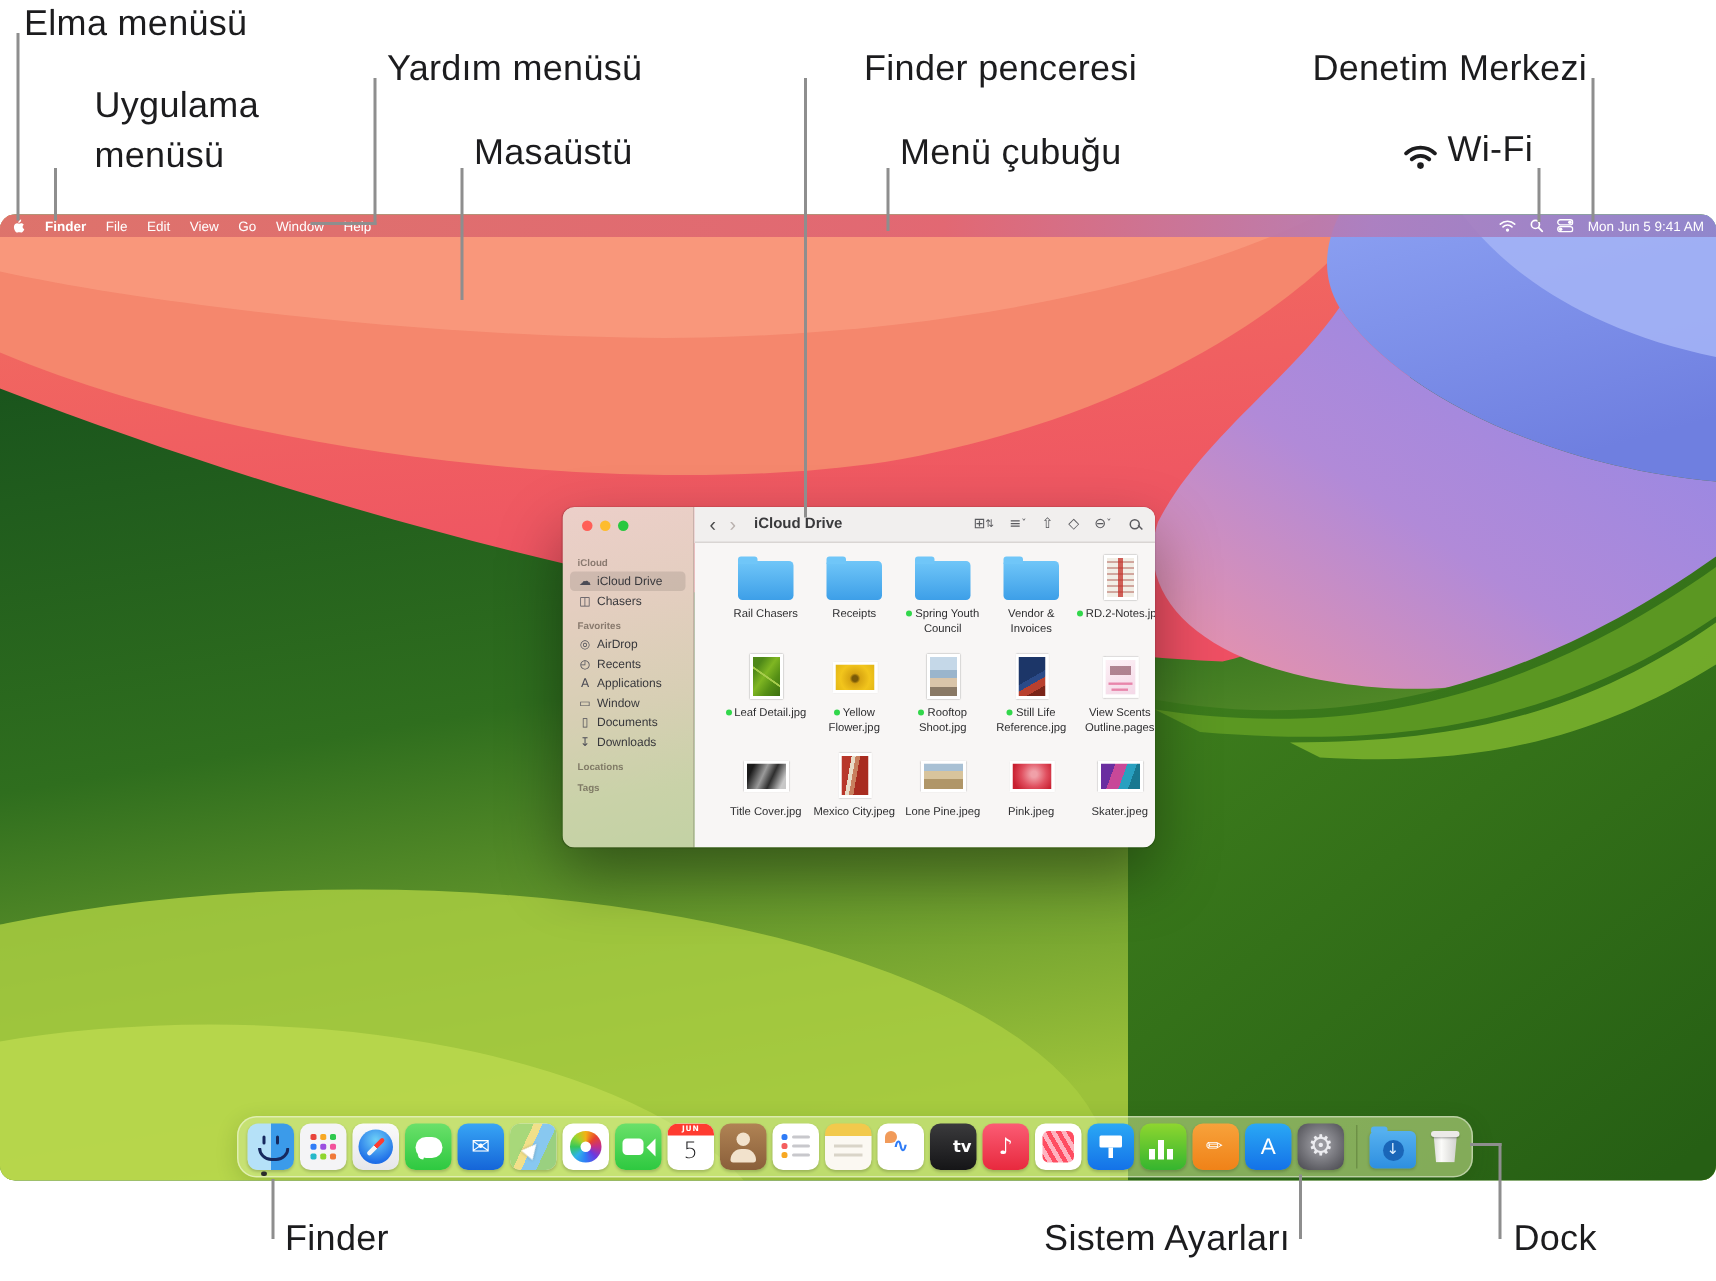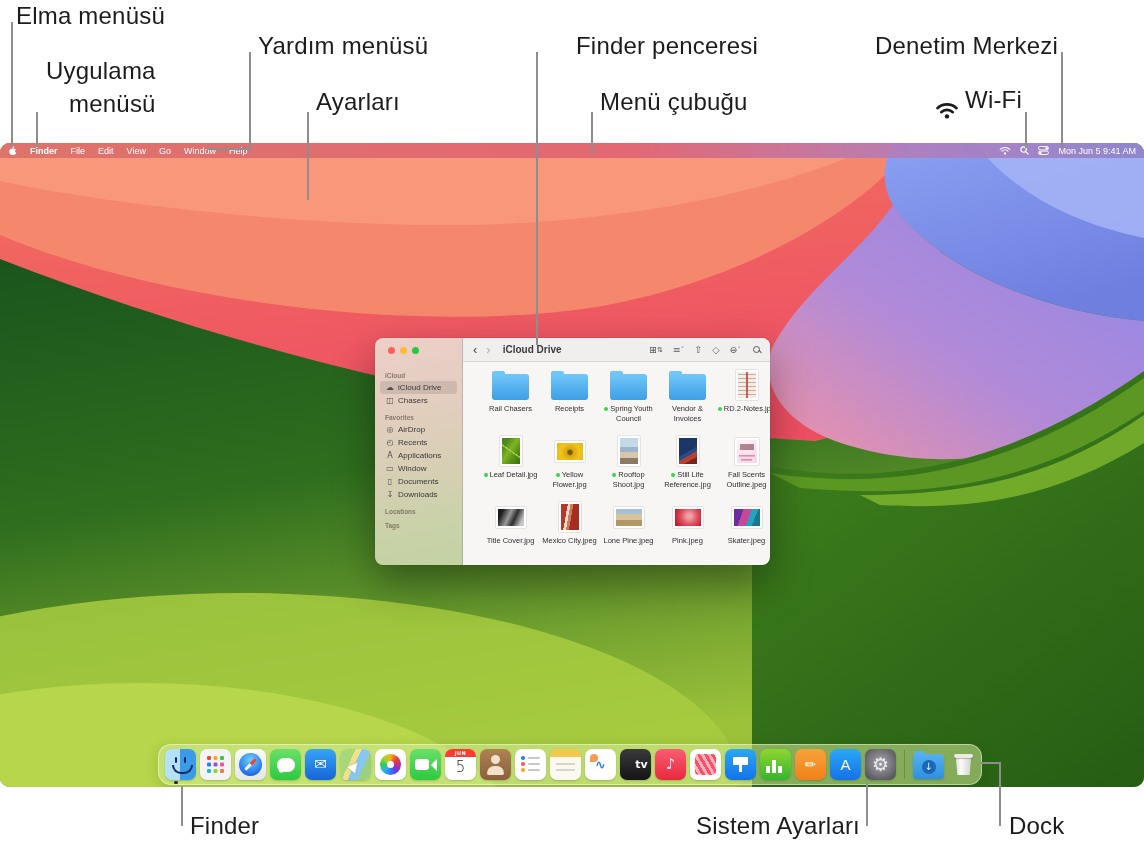--- a/index.html
+++ b/index.html
@@ -355,21 +355,21 @@
           <div class="file">
             <div class="ficon">
               <div class="thumb portrait t-stilllife"></div>
             </div>
             <div class="flabel"><span class="sync"></span>Still Life Reference.jpg</div>
           </div>
           <div class="file">
             <div class="ficon">
               <div class="thumb doc t-pagesdoc"></div>
             </div>
-            <div class="flabel">Fall Scents Outline.jpeg</div>
+            <div class="flabel">View Scents Outline.pages</div>
           </div>
           <div class="file">
             <div class="ficon">
               <div class="thumb landscape t-titlecover"></div>
             </div>
             <div class="flabel">Title Cover.jpg</div>
           </div>
           <div class="file">
             <div class="ficon">
               <div class="thumb portrait t-mexico"></div>
@@ -452,30 +452,30 @@
 <div class="cline v" style="left:536px;top:52px;height:293px;"></div>
 <div class="cline v" style="left:591px;top:112px;height:42px;"></div>
 <div class="cline v" style="left:1061px;top:52px;height:96px;"></div>
 <div class="cline v" style="left:1025px;top:112px;height:36px;"></div>
 <div class="cline v" style="left:181px;top:786px;height:40px;"></div>
 <div class="cline v" style="left:866px;top:783px;height:43px;"></div>
 <div class="cline h" style="left:980px;top:762px;width:21px;"></div>
 <div class="cline v" style="left:999px;top:762px;height:64px;"></div>
 
 <div class="clabel" style="left:16px;top:2px;">Elma menüsü</div>
-<div class="clabel" style="left:46px;top:54px;line-height:33px;text-align:right;">
+<div class="clabel" style="left:63px;top:54px;line-height:33px;">
   <span>Uygulama</span><br>
   <span>menüsü</span>
 </div>
 <div class="clabel" style="left:258px;top:32px;">Yardım menüsü</div>
-<div class="clabel" style="left:316px;top:88px;">Ayarları</div>
+<div class="clabel" style="left:316px;top:88px;">Masaüstü</div>
 <div class="clabel" style="left:576px;top:32px;">Finder penceresi</div>
 <div class="clabel" style="left:600px;top:88px;">Menü çubuğu</div>
 <div class="clabel" style="right:86px;top:32px;">Denetim Merkezi</div>
-<div class="clabel" style="right:122px;top:86px;display:flex;align-items:flex-end;">
+<div class="clabel" style="right:122px;top:86px;display:flex;align-items:center;">
   <span class="wifi-glyph">
     <svg width="24" height="17" viewBox="0 0 24 17">
         <path d="M2.4 6.2a14 14 0 0 1 19.2 0" fill="none" stroke="#1c1c1e" stroke-width="2.6" stroke-linecap="round"></path>
         <path d="M6.2 10.2a8.5 8.5 0 0 1 11.6 0" fill="none" stroke="#1c1c1e" stroke-width="2.6" stroke-linecap="round"></path>
         <circle cx="12" cy="14.4" r="2.2" fill="#1c1c1e"></circle>
       </svg>
   </span>
   <span>Wi-Fi</span>
 </div>
 <div class="clabel" style="left:190px;top:812px;">Finder</div>

